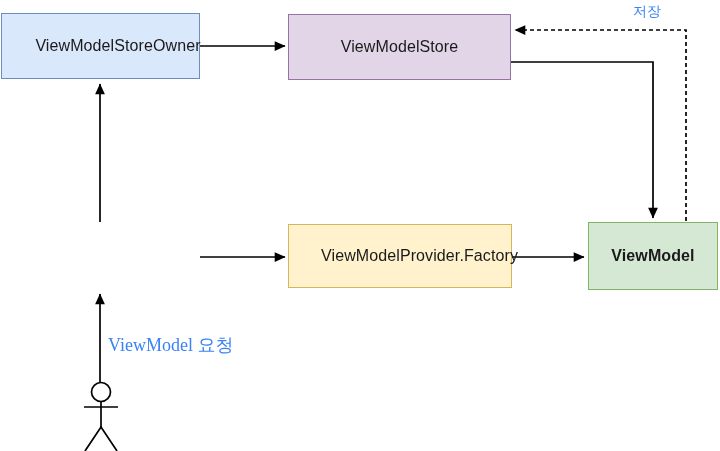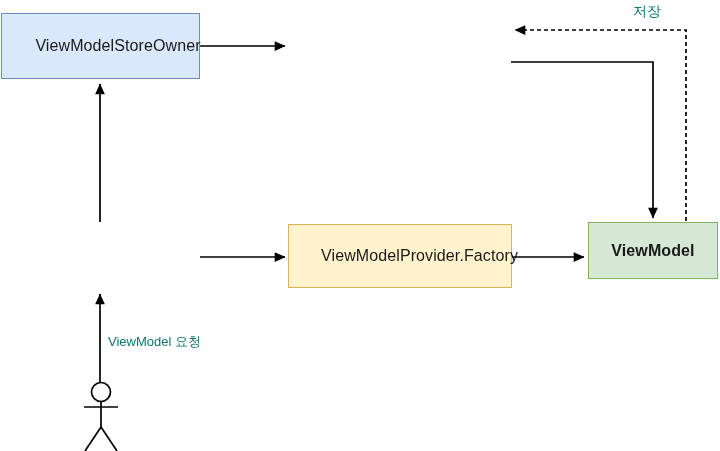--- a/index.html
+++ b/index.html
@@ -34,28 +34,29 @@
     font-size: 16px;
     color: #1a1a1a;
     letter-spacing: 0.1px;
   }
   .node.bold { font-weight: bold; }
   
   .n0 { left: 1px;   top: 13px;  width: 199px; height: 66px; }
   .n1 { left: 288px; top: 14px;  width: 223px; height: 66px; }
   .n2 { left: 1px;   top: 223px; width: 199px; height: 67px; }
   .n3 { left: 288px; top: 224px; width: 224px; height: 64px; padding-left: 39px; }
-  .n4 { left: 588px; top: 222px; width: 130px; height: 57px; }
+  .n4 { left: 588px; top: 222px; width: 130px; height: 68px; }
   .edge-label {
     position: absolute;
-    color: #0f766e;
+    color: #3b82f6;
     white-space: nowrap;
+    font-family: Liberation Serif, serif;
   }
   .lbl-save    { left: 633px; top: 3px;   font-size: 14px; }
-  .lbl-request { left: 108px; top: 333px; font-size: 13px; }
+  .lbl-request { left: 108px; top: 333px; font-size: 18px; }
 </style>
 </head>
 <body>
 
 <div class="canvas">
 
   <svg class="edges-layer" width="720" height="451" viewBox="0 0 720 451" xmlns="http://www.w3.org/2000/svg">
     <defs>
       <marker id="ah" viewBox="0 0 12 12" refX="10.5" refY="6" markerWidth="13" markerHeight="13" orient="auto" markerUnits="userSpaceOnUse">
         <path d="M1,1.5 L11,6 L1,10.5 Z" fill="#000000"></path>
@@ -83,20 +84,23 @@
         <path d="M101,401.5 V427"></path>
         <path d="M84,407 H118"></path>
         <path d="M85,451 L101,427 L117,451"></path>
       </g>
     </g>
   </svg>
 
   <div class="node n0" style="background: rgb(218, 232, 252); border-color: rgb(108, 142, 191); padding-left: 35px;">
     <span>ViewModelStoreOwner</span>
   </div>
+  <div class="node n1" style="background: rgb(225, 213, 231); border-color: rgb(150, 115, 166);">
+    <span>ViewModelStore</span>
+  </div>
   <div class="node n3" style="background: rgb(255, 242, 204); border-color: rgb(214, 182, 86);">
     <span>ViewModelProvider.Factory</span>
   </div>
   <div class="node n4 bold" style="background: rgb(213, 232, 212); border-color: rgb(130, 179, 102);">
     <span>ViewModel</span>
   </div>
 
   <div class="edge-label lbl-save">저장</div>
   <div class="edge-label lbl-request">ViewModel 요청</div>
 

